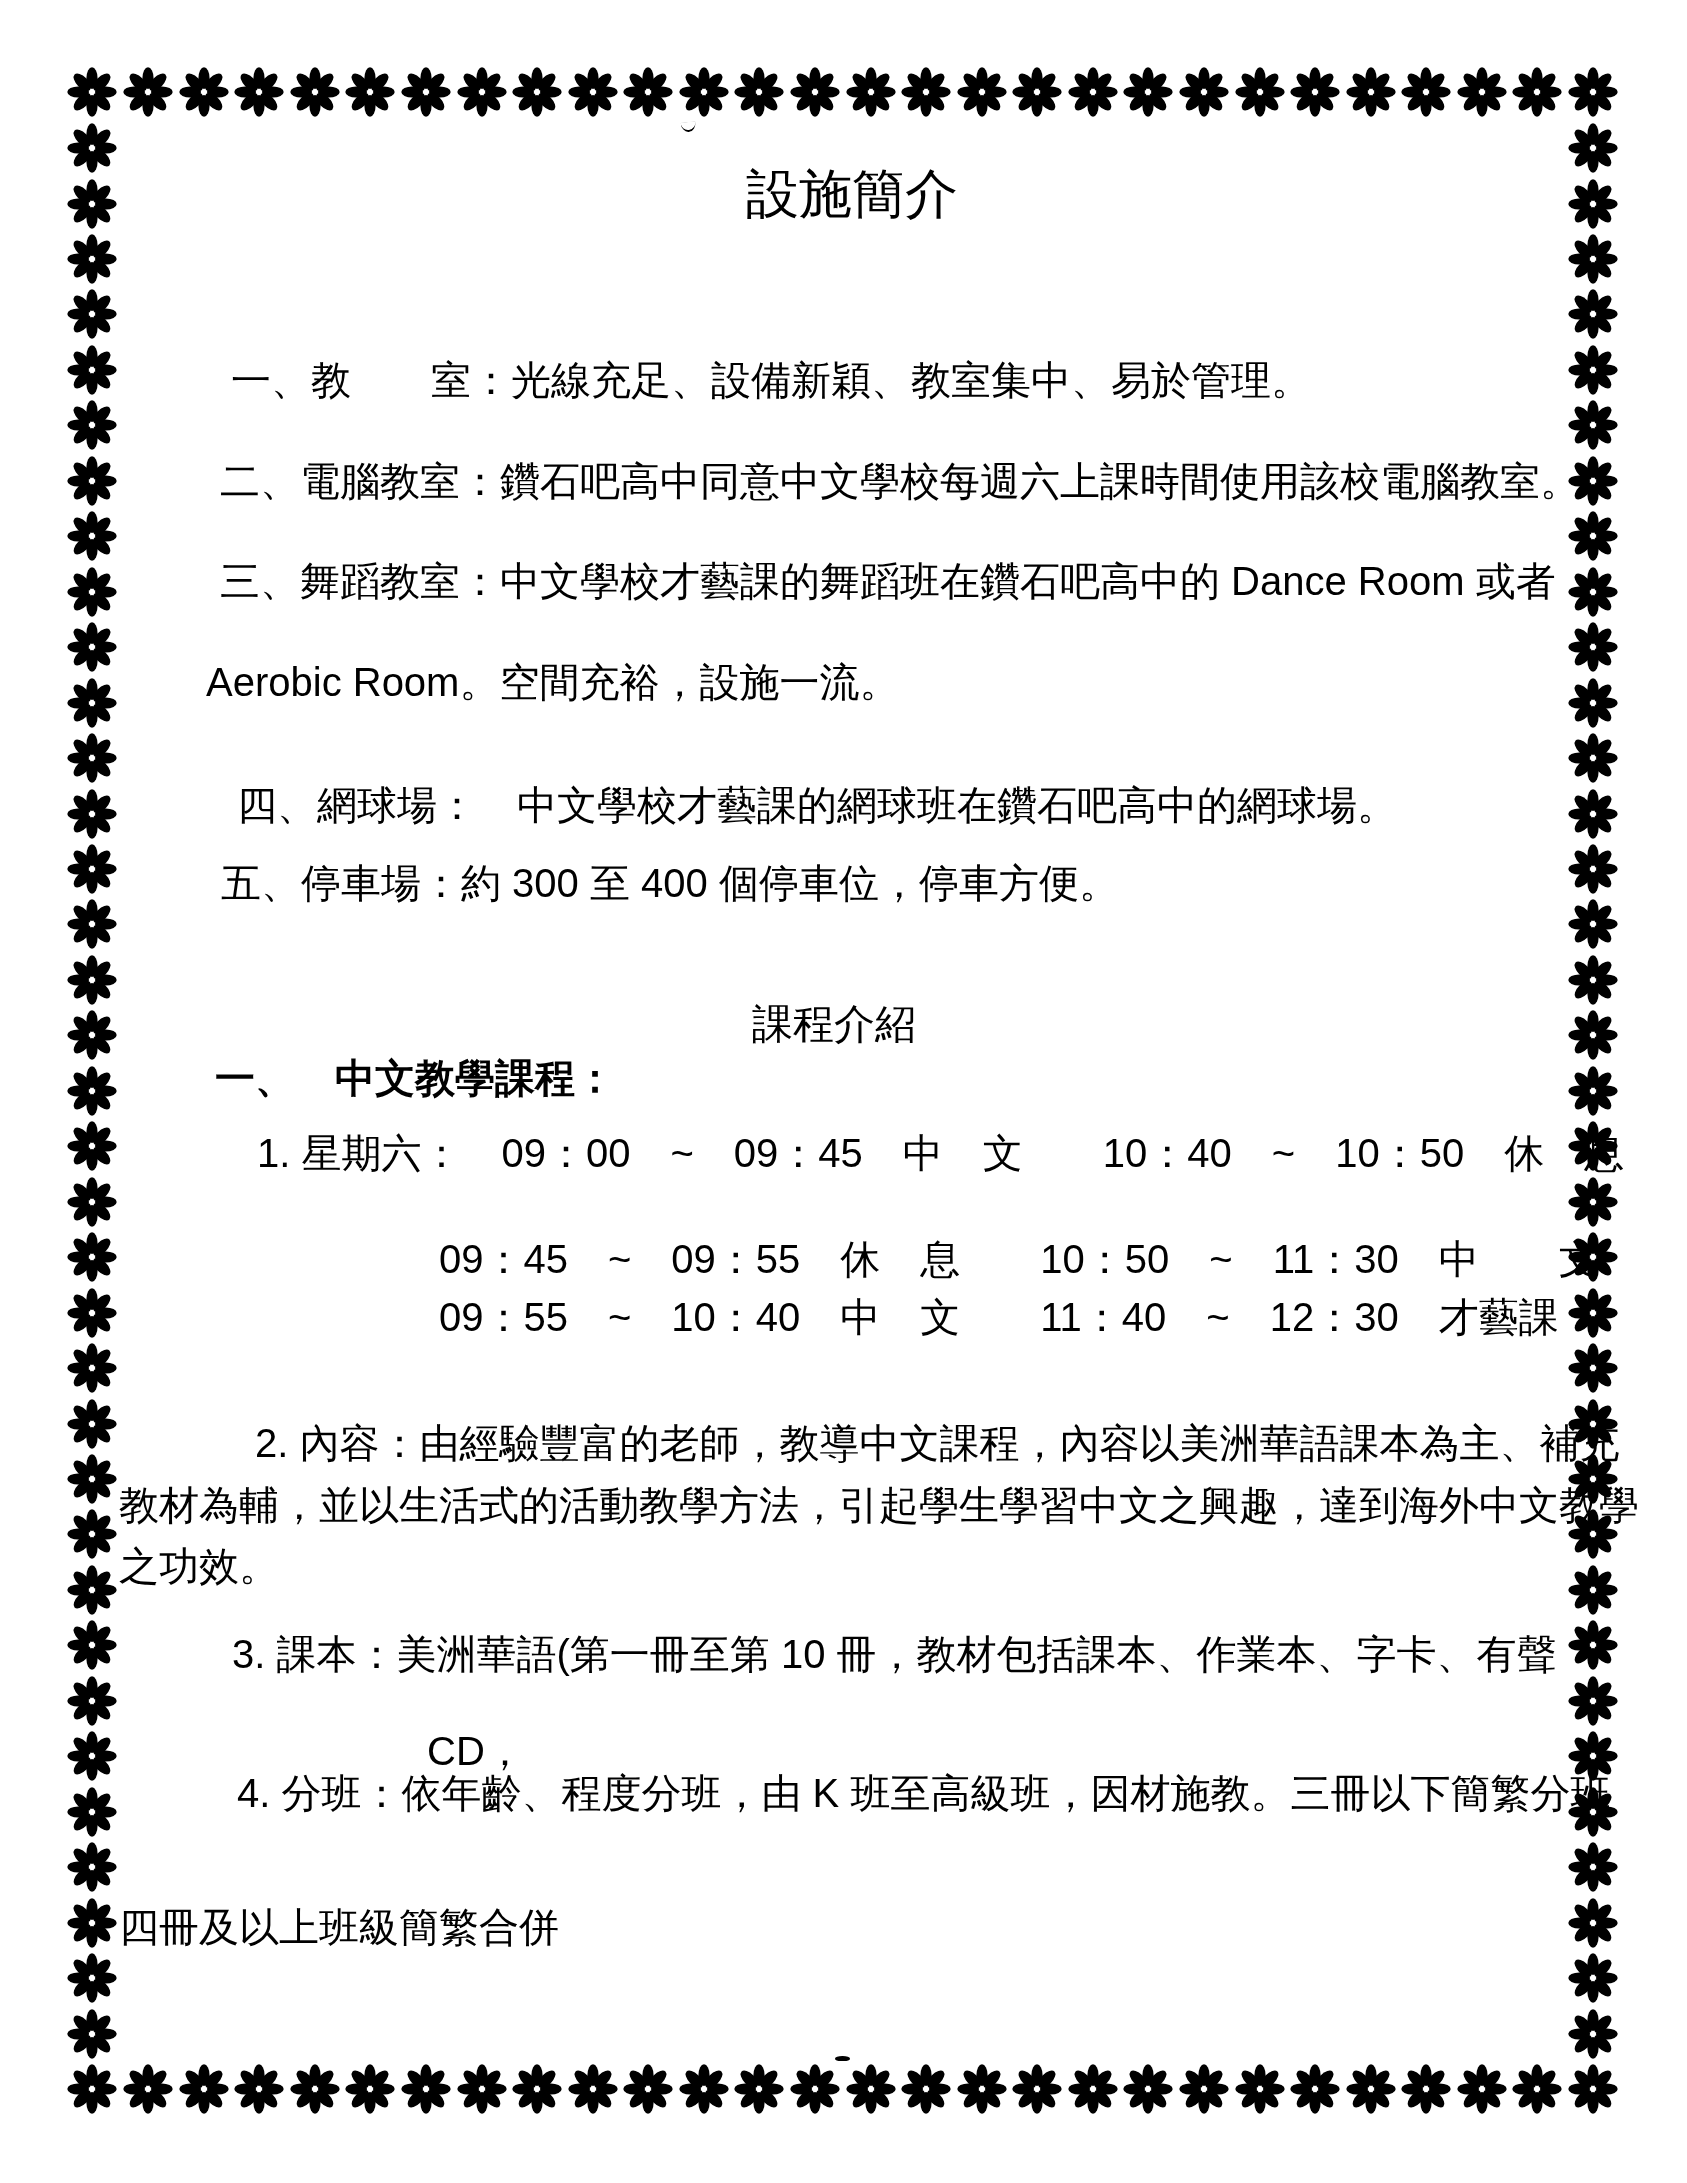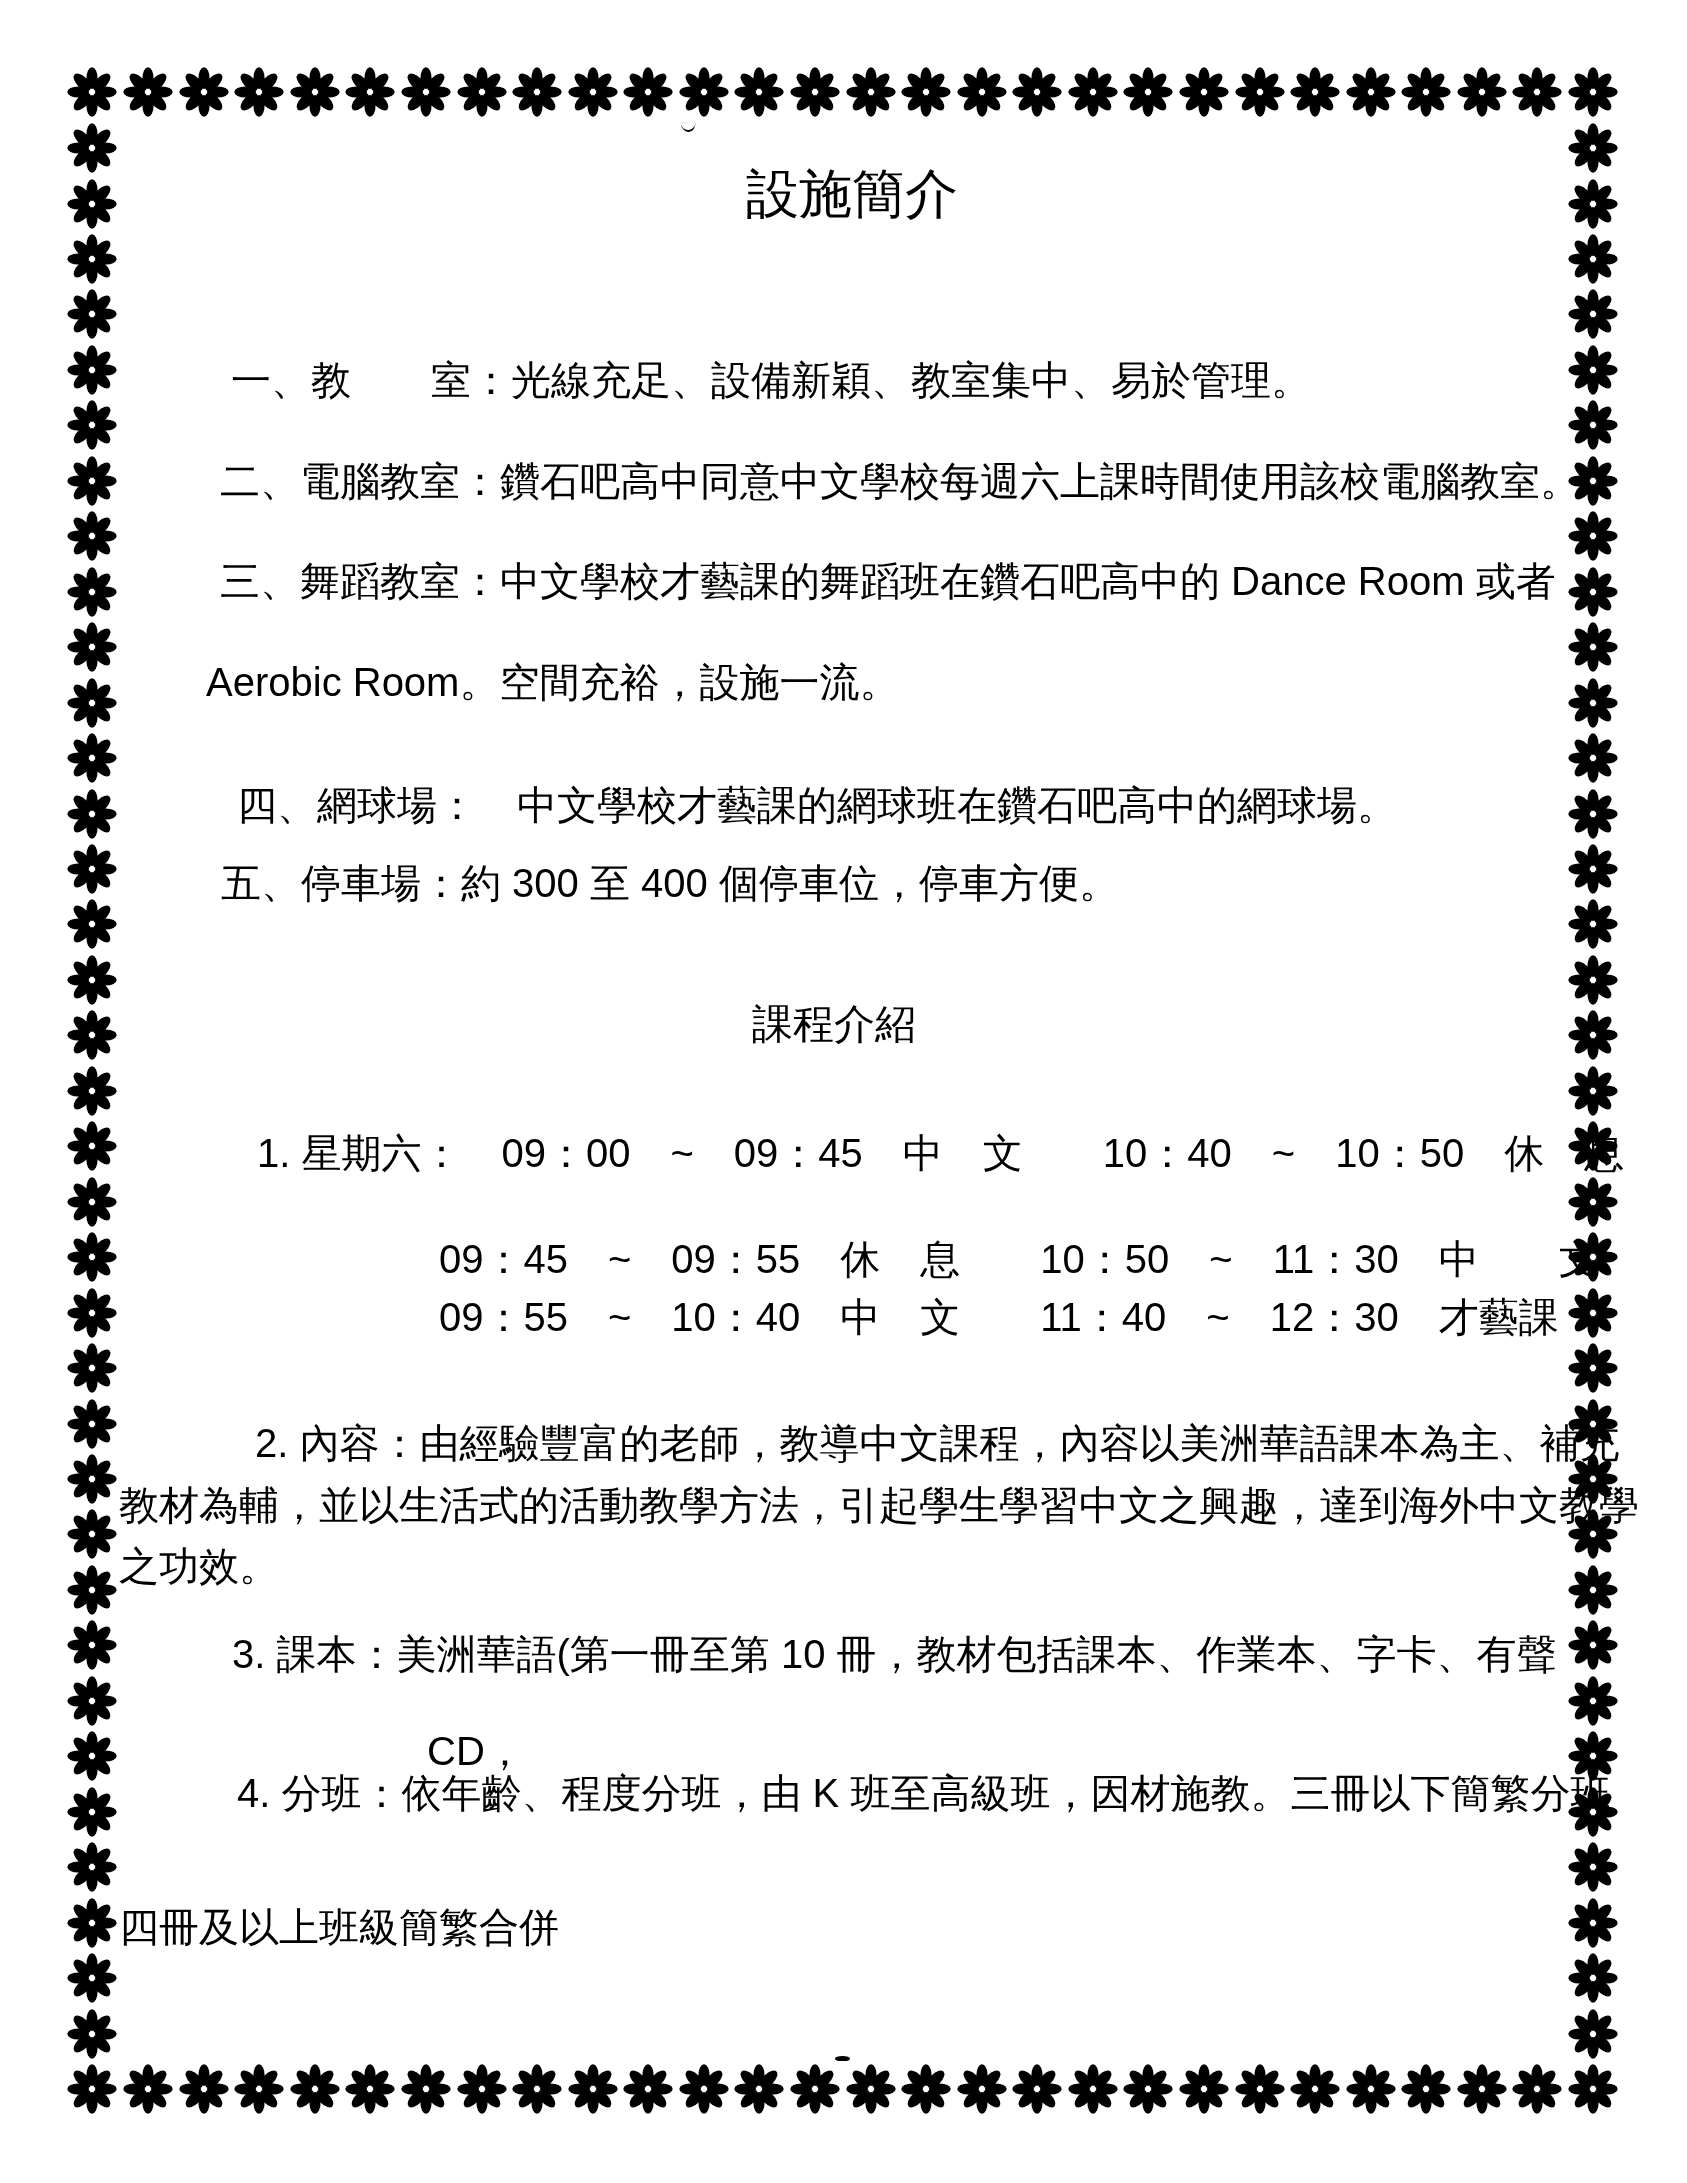--- a/index.html
+++ b/index.html
@@ -460,20 +460,21 @@
   <div class="line title-text" style="left:746px; top:165px;">設施簡介</div>
 
   <div class="line body-text" style="left:231px; top:359px;">一、教　　室：光線充足、設備新穎、教室集中、易於管理。</div>
   <div class="line body-text" style="left:220px; top:460px;">二、電腦教室：鑽石吧高中同意中文學校每週六上課時間使用該校電腦教室。</div>
   <div class="line body-text" style="left:206px; top:661px;">Aerobic Room。空間充裕，設施一流。</div>
   <div class="line body-text" style="left:220px; top:560px;">三、舞蹈教室：中文學校才藝課的舞蹈班在鑽石吧高中的 Dance Room 或者</div>
   <div class="line body-text" style="left:237px; top:761px;margin-top:23px;">四、網球場：　中文學校才藝課的網球班在鑽石吧高中的網球場。</div>
   <div class="line body-text" style="left:221px; top:862px;">五、停車場：約 300 至 400 個停車位，停車方便。</div>
 
   <div class="line sect-text" style="left:752px; top:1002px;">課程介紹</div>
+  <div class="line bold-text" style="left:215px; top:1057px;">一、　中文教學課程：</div>
 
   <div class="line body-text" style="left:257px; top:1132px;">1. 星期六：　09：00　~　09：45　中　文　　10：40　~　10：50　休　息</div>
   <div class="line body-text" style="left:439px; top:1238px;">09：45　~　09：55　休　息　　10：50　~　11：30　中　　文</div>
   <div class="line body-text" style="left:439px; top:1296px;">09：55　~　10：40　中　文　　11：40　~　12：30　才藝課</div>
 
   <div class="line body-text" style="left:255px; top:1422px;">2. 內容：由經驗豐富的老師，教導中文課程，內容以美洲華語課本為主、補充</div>
   <div class="line body-text" style="left:119px; top:1484px;">教材為輔，並以生活式的活動教學方法，引起學生學習中文之興趣，達到海外中文教學</div>
   <div class="line body-text" style="left:119px; top:1545px;">之功效。</div>
 
   <div class="line body-text" style="left:232px; top:1633px;">3. 課本：美洲華語(第一冊至第 10 冊，教材包括課本、作業本、字卡、有聲</div>

